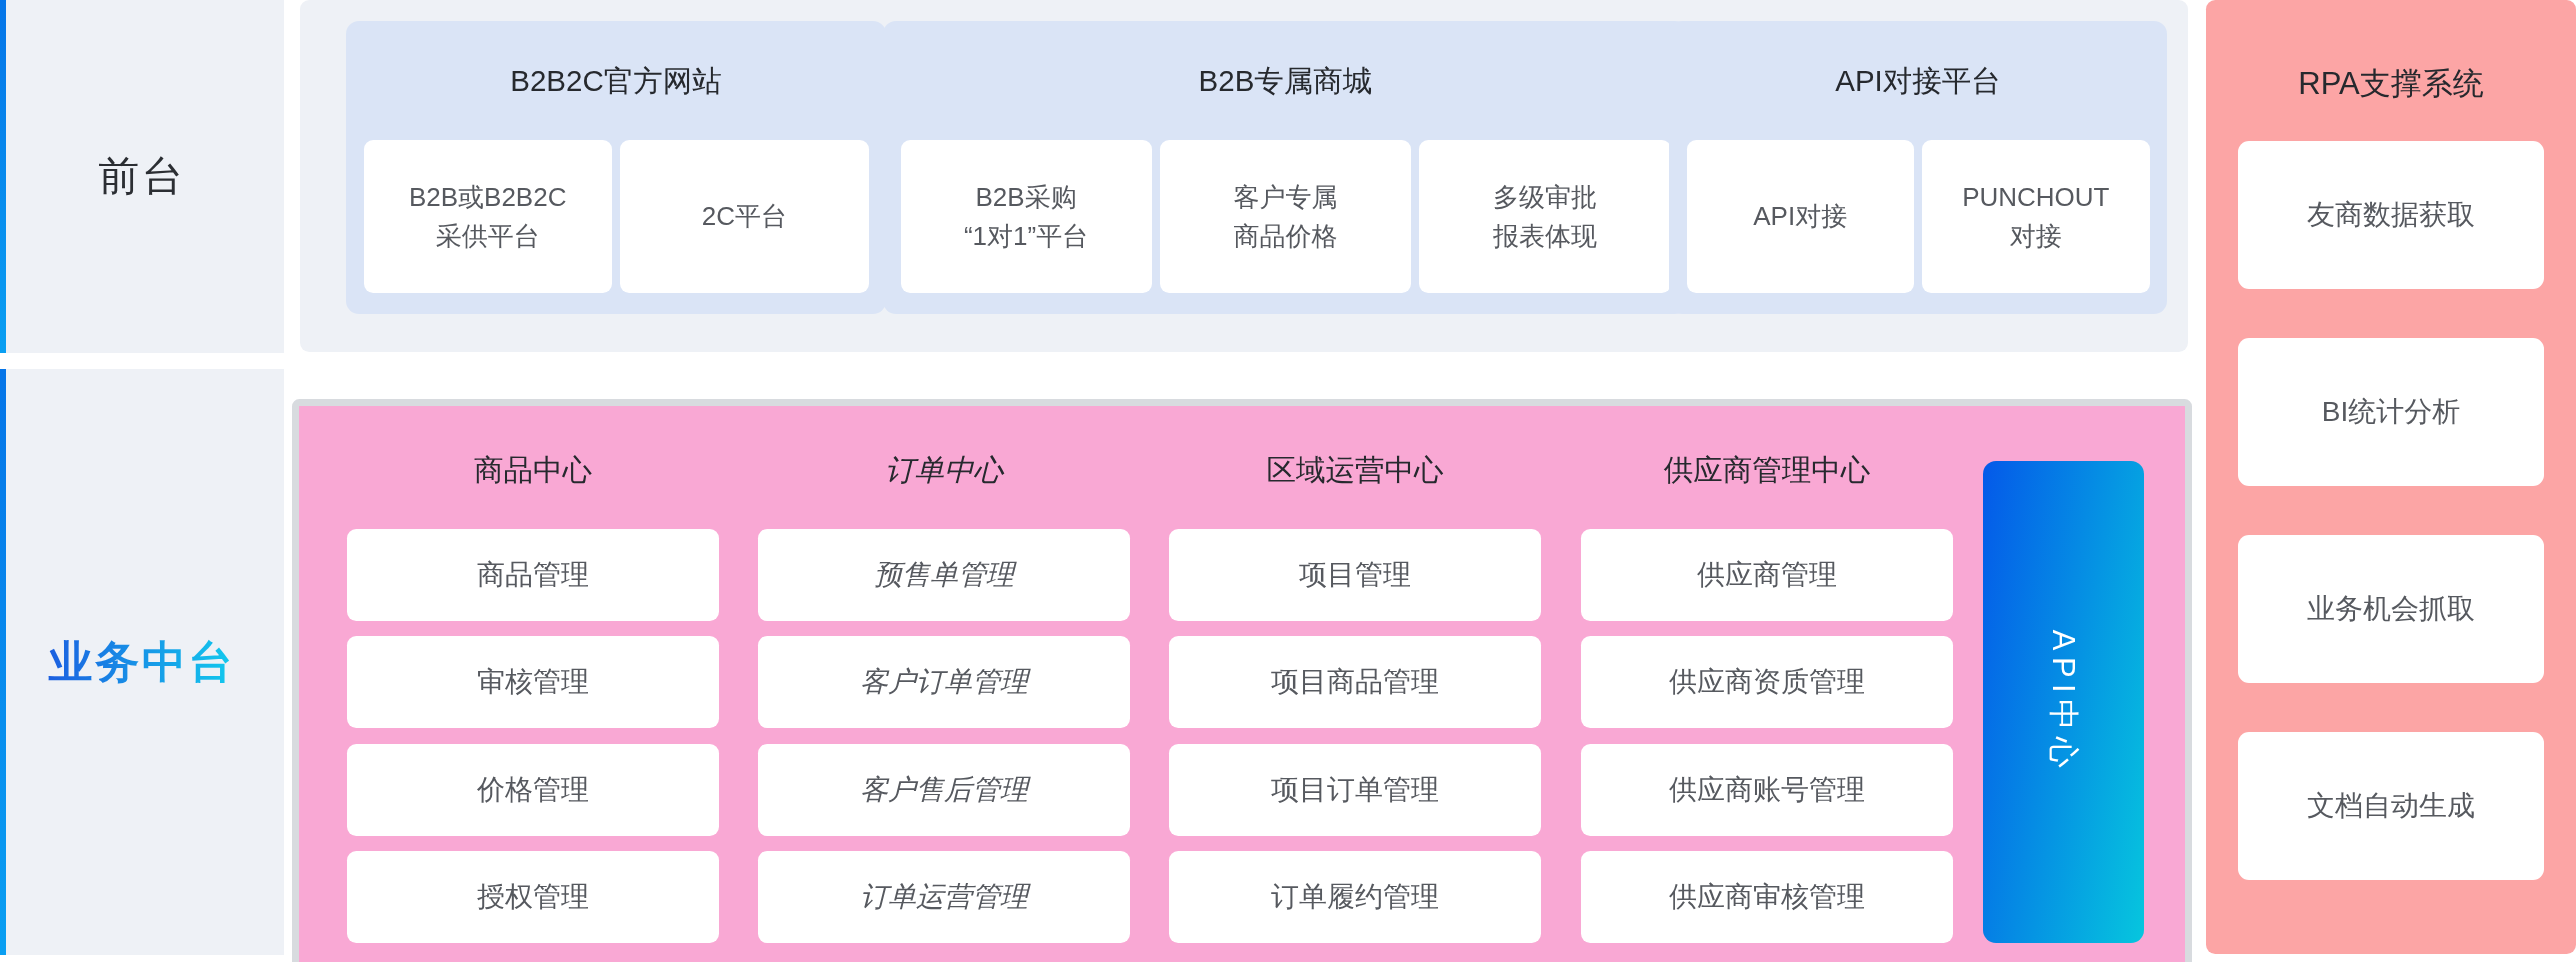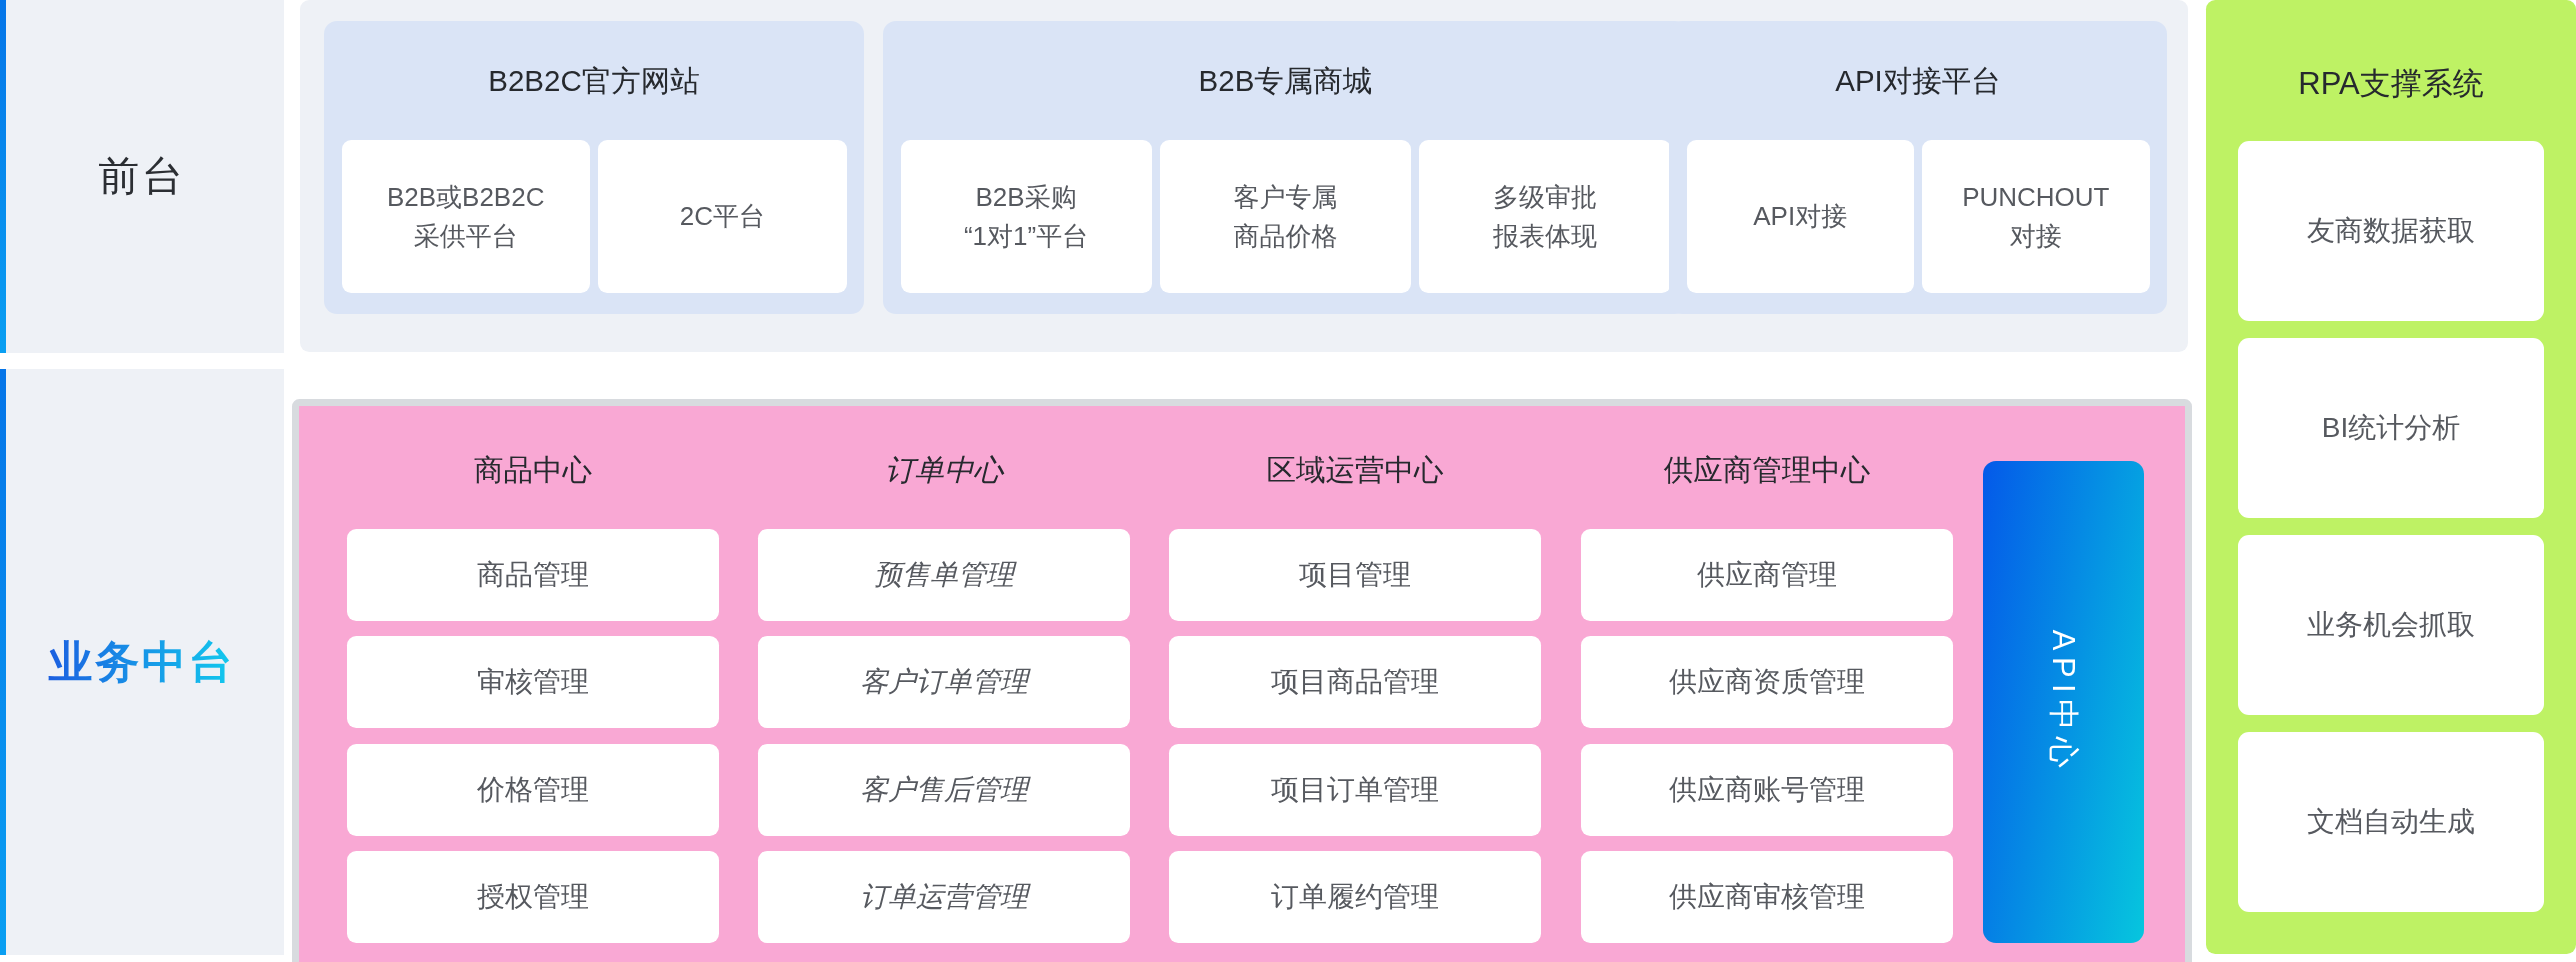--- a/index.html
+++ b/index.html
@@ -18,21 +18,21 @@
   .mid-label{
     font-size:44px;font-weight:700;letter-spacing:2.8px;
     background:linear-gradient(90deg,#1b5fe0,#12cbee);
     -webkit-background-clip:text;background-clip:text;
     -webkit-text-fill-color:transparent;color:transparent;
   }
 
   
   #top-strip{position:absolute;left:300px;top:0;width:1888px;height:352px;background:#eef1f6;border-radius:9.2px;}
   .fgroup{position:absolute;top:21px;height:293px;background:#dae4f6;border-radius:13px;}
-  #fg0{left:24px;width:540px;}
+  #fg0{left:46px;width:540px;}
   #fg1{left:583px;width:777px;padding-left:28px;}
   #fg2{left:1369px;width:498px;}
   .gtitle{position:absolute;top:41px;left:0;right:0;text-align:center;font-size:29.5px;color:#26292e;font-weight:500;}
   .grow{position:absolute;top:119px;left:17.5px;right:17.5px;height:153px;display:flex;gap:8.3px;}
   .wcard{
     background:#ffffff;border-radius:9.2px;flex:1;
     display:flex;align-items:center;justify-content:center;
     text-align:center;color:#56595f;font-size:26px;line-height:39px;white-space:pre-line;
   }
 
@@ -54,24 +54,24 @@
     position:absolute;left:1684px;top:55px;width:161px;height:482px;border-radius:13px;
     background:linear-gradient(100deg,#0459e9,#06c6de);
     display:flex;align-items:center;justify-content:center;
   }
   #api-bar .vtext{
     transform:rotate(90deg);white-space:nowrap;color:#ffffff;
     font-size:31px;letter-spacing:6.5px;font-weight:500;
   }
 
   
-  #rpa-panel{position:absolute;left:2206px;top:0;width:370px;height:954px;background:#bef264;border-radius:9.2px;}
+  #rpa-panel{position:absolute;left:2206px;top:0;width:370px;height:954px;background:#fca5a5;border-radius:9.2px;}
   .rpa-title{position:absolute;top:63px;left:0;right:0;text-align:center;font-size:31px;color:#26292e;font-weight:500;}
   .rcard{
-    position:absolute;left:32px;width:306px;height:180px;background:#ffffff;border-radius:11px;
+    position:absolute;left:32px;width:306px;height:148px;background:#ffffff;border-radius:11px;
     display:flex;align-items:center;justify-content:center;font-size:28px;color:#56595f;
   }
   .rrow0{top:141px;} .rrow1{top:338px;} .rrow2{top:535px;} .rrow3{top:732px;}
 </style>
 </head>
 <body>
 
 <div class="rail" id="rail-front">
   <div class="stripe"></div>
   <div class="front-label">前台</div>

